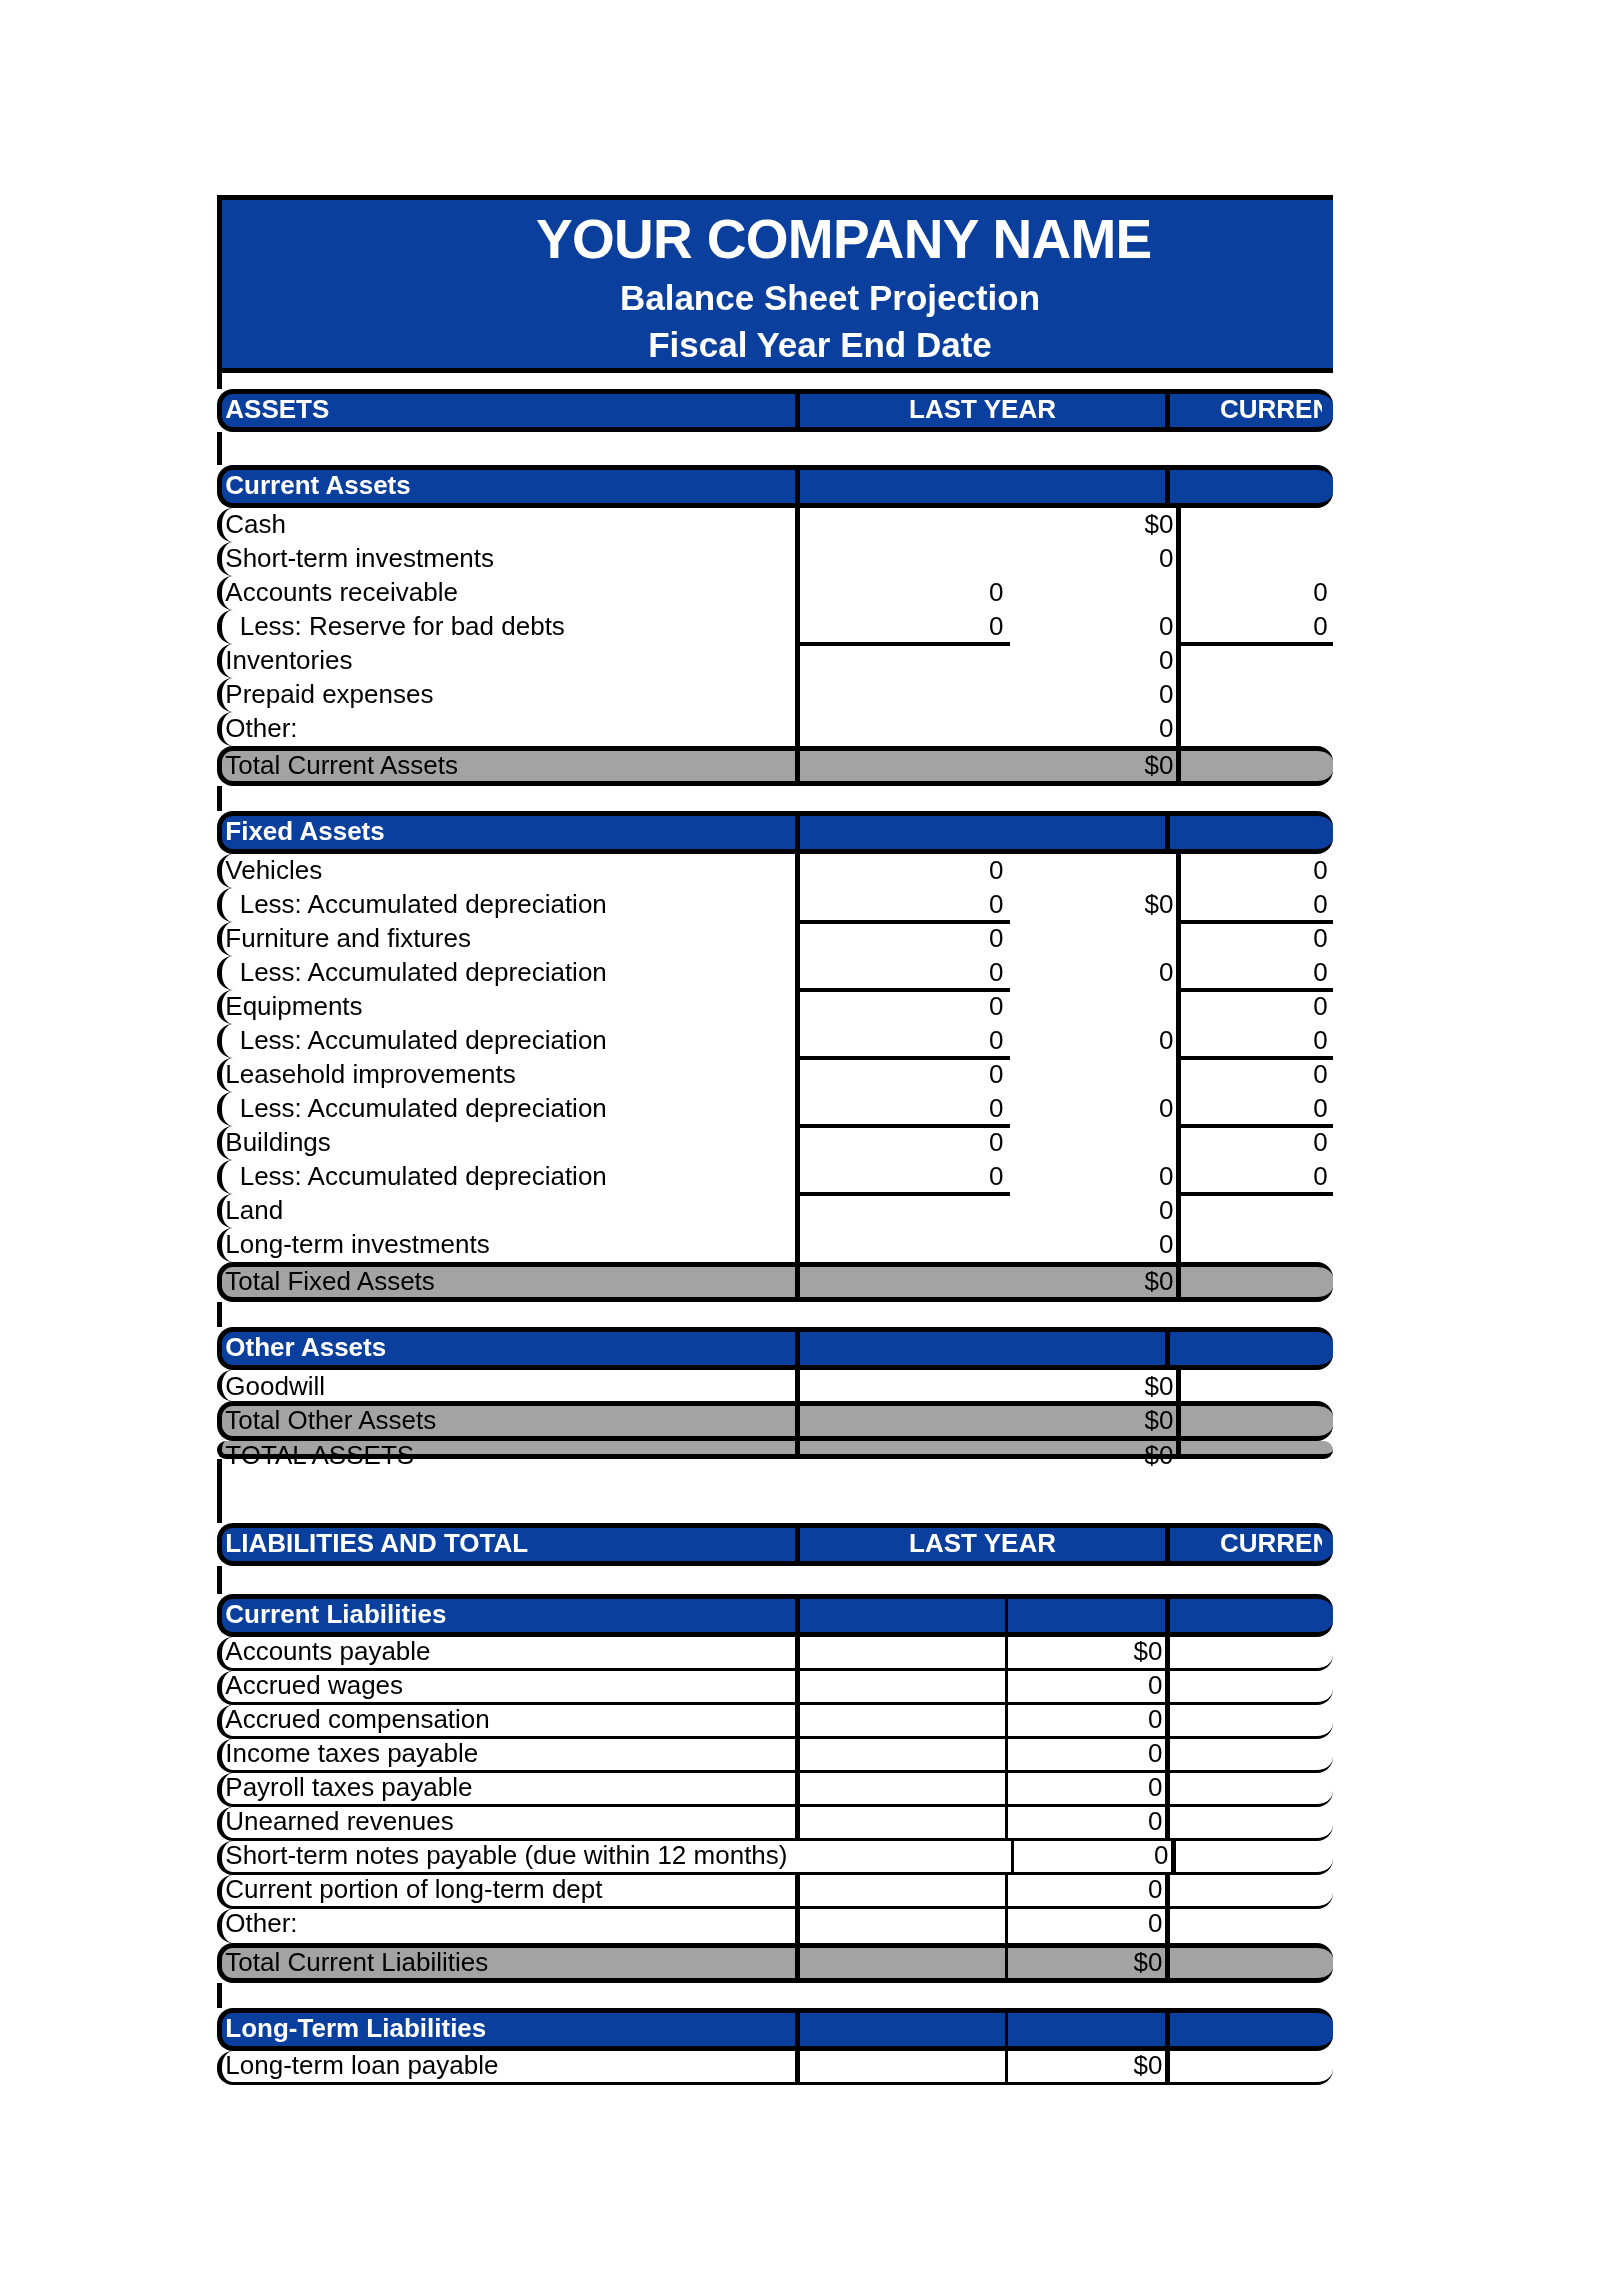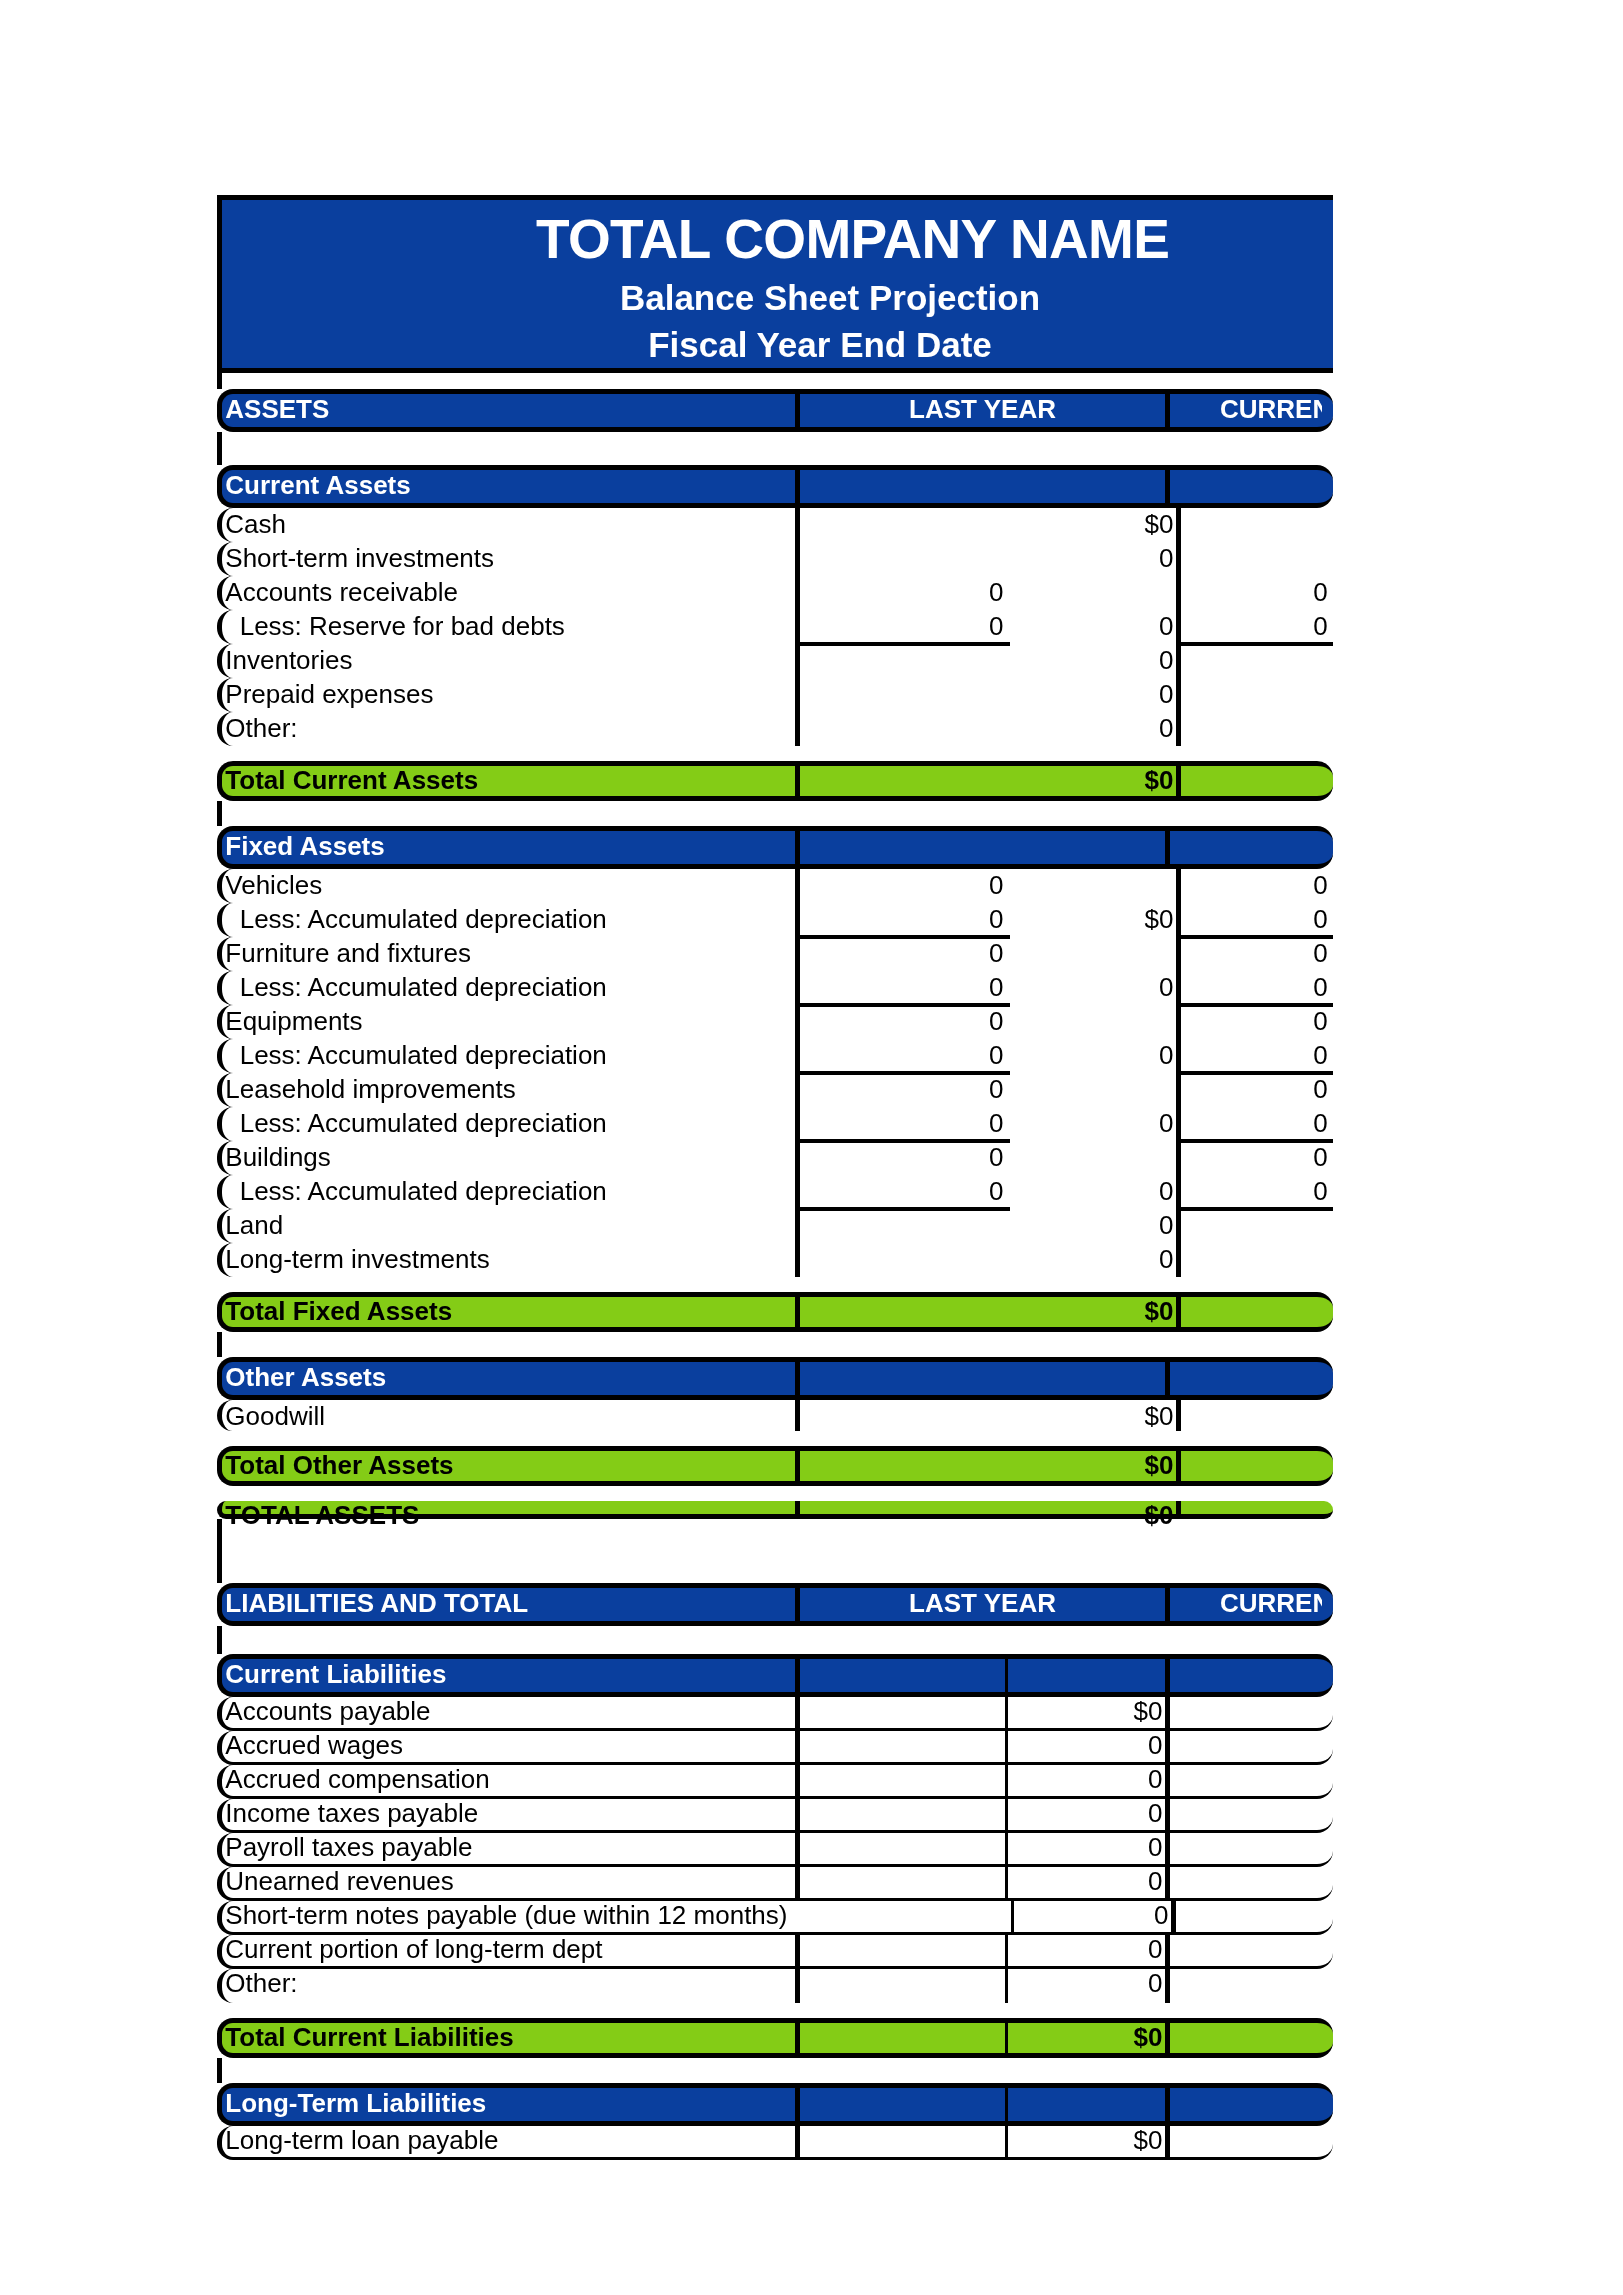--- a/index.html
+++ b/index.html
@@ -23,40 +23,40 @@
   .vdiv-b { border-left:5.2px solid #000; }
   .vdiv-c { border-left:5.2px solid #000; }
   .sub-div { border-left:3.9px solid #000; }
 
   .hdr { background:#0A3F9E; color:#fff; font-weight:bold; height:43px; border-top:5.2px solid #000; border-bottom:5.9px solid #000; }
   .hdr .cell { line-height:30px; font-size:26px; }
   .hdr .cell.vdiv-b, .hdr .cell.vdiv-c, .hdr .cell.sub-div { border-color:#000; }
   .hdr .center { text-align:center; padding:0; }
   .hdr .cc.head-clip { text-align:left; padding-left:50px; overflow:hidden; }
 
-  .total { background:#84cc16; font-weight:bold; height:40px; border-top:5.2px solid #000; border-bottom:5.9px solid #000;margin-top:15px; }
+  .total { background:#a3a3a3; font-weight:normal; height:40px; border-top:5.2px solid #000; border-bottom:5.9px solid #000; }
   .total .cell { line-height:29px; }
   .total-stack { border-top:none; }
 
   .indent { padding-left:17.7px; }
   .ul { position:relative; }
   .ul::after { content:""; position:absolute; left:0; right:0; bottom:-1.3px; height:3.9px; background:#000; }
 
   .lrow { border-bottom:3.9px solid #000; height:34px; }
   .lrow .cell { line-height:29px; }
   .lrow:first-of-type { }
   .overflow-a { width:789px; padding-left:3.3px; }
 </style>
 </head>
 <body>
 
 <div class="sheet">
 
   <div class="title-block">
-    <div class="company">TOTAL COMPANY NAME</div>
+    <div class="company">YOUR COMPANY NAME</div>
     <div class="sub1">Balance Sheet Projection</div>
     <div class="sub2">Fiscal Year End Date</div>
   </div>
 
   <div class="gap" style="height:16.4px"></div>
 
   <div class="row hdr">
     <div class="cell ca">ASSETS</div>
     <div class="cell vdiv-b center" style="width:370px">LAST YEAR</div>
     <div class="cell vdiv-c cc head-clip">CURREN</div>

